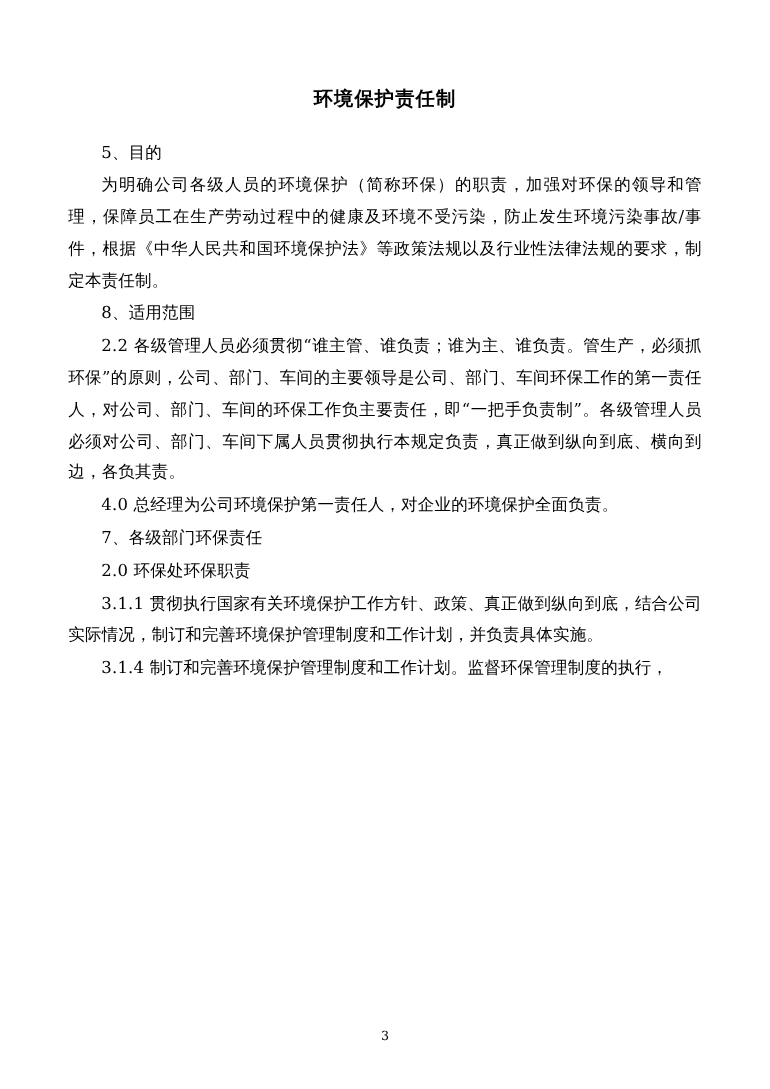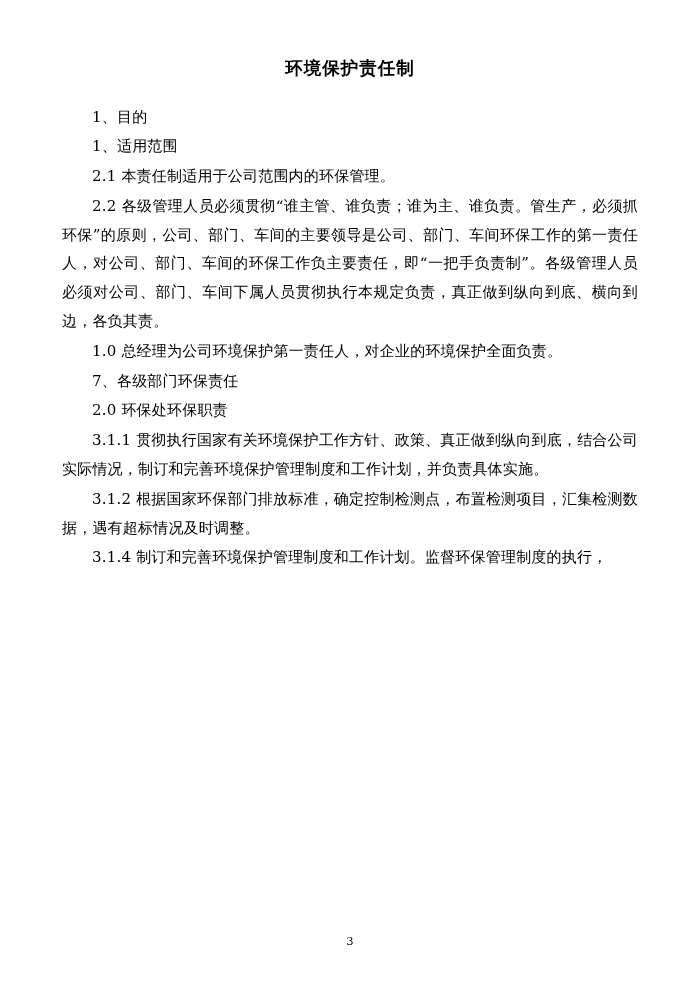--- a/index.html
+++ b/index.html
@@ -7,21 +7,21 @@
     padding: 0;
     background: #ffffff;
   }
   .page {
     position: relative;
     width: 700px;
     height: 990px;
     background: #ffffff;
     margin: 0 auto;
     box-sizing: border-box;
-    padding: 56px 62px 40px 62px;
+    padding: 78px 62px 40px 62px;
     font-family: "DejaVu Serif", "Liberation Serif", serif;
     color: #000000;
     overflow: hidden;
   }
   .doc-title {
     text-align: center;
     font-size: 17.5px;
     font-weight: bold;
     letter-spacing: 1px;
     margin: 0 0 22px 0;
@@ -50,25 +50,24 @@
     color: #000000;
   }
 </style>
 </head>
 <body>
 
 <div class="page">
 
   <h1 class="doc-title">环境保护责任制</h1>
 
-  <p class="para">1、目的</p>
-  <p class="para">1、适用范围</p>
-  <p class="para">2.1 本责任制适用于公司范围内的环保管理。</p>
+  <p class="para">5、目的</p>
+  <p class="para">为明确公司各级人员的环境保护（简称环保）的职责，加强对环保的领导和管理，保障员工在生产劳动过程中的健康及环境不受污染，防止发生环境污染事故/事件，根据《中华人民共和国环境保护法》等政策法规以及行业性法律法规的要求，制定本责任制。</p>
+  <p class="para">8、适用范围</p>
   <p class="para">2.2 各级管理人员必须贯彻“谁主管、谁负责；谁为主、谁负责。管生产，必须抓环保”的原则，公司、部门、车间的主要领导是公司、部门、车间环保工作的第一责任人，对公司、部门、车间的环保工作负主要责任，即“一把手负责制”。各级管理人员必须对公司、部门、车间下属人员贯彻执行本规定负责，真正做到纵向到底、横向到边，各负其责。</p>
-  <p class="para">1.0 总经理为公司环境保护第一责任人，对企业的环境保护全面负责。</p>
+  <p class="para">4.0 总经理为公司环境保护第一责任人，对企业的环境保护全面负责。</p>
   <p class="para">7、各级部门环保责任</p>
   <p class="para">2.0 环保处环保职责</p>
   <p class="para">3.1.1 贯彻执行国家有关环境保护工作方针、政策、真正做到纵向到底，结合公司实际情况，制订和完善环境保护管理制度和工作计划，并负责具体实施。</p>
-  <p class="para">3.1.2 根据国家环保部门排放标准，确定控制检测点，布置检测项目，汇集检测数据，遇有超标情况及时调整。</p>
   <p class="para tight">3.1.4 制订和完善环境保护管理制度和工作计划。监督环保管理制度的执行，</p>
 
   <div class="page-number">3</div>
 </div>
 
 </body></html>

